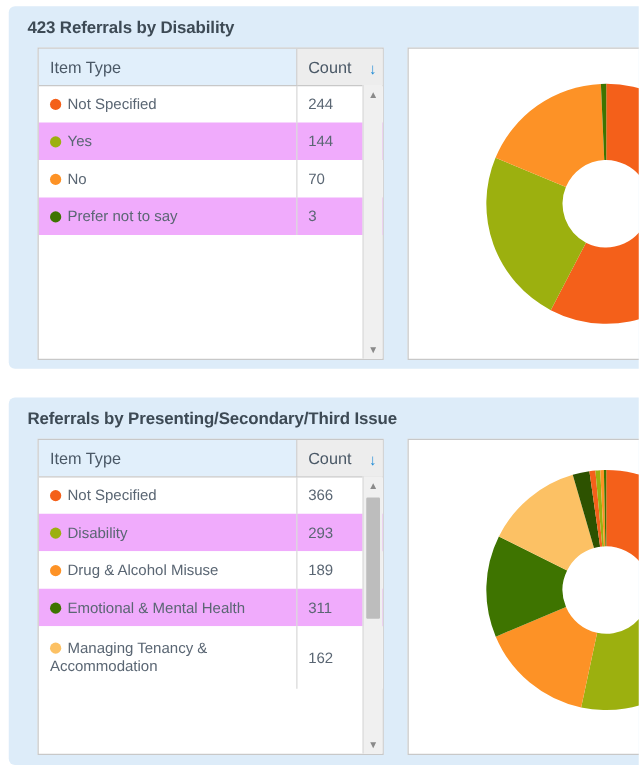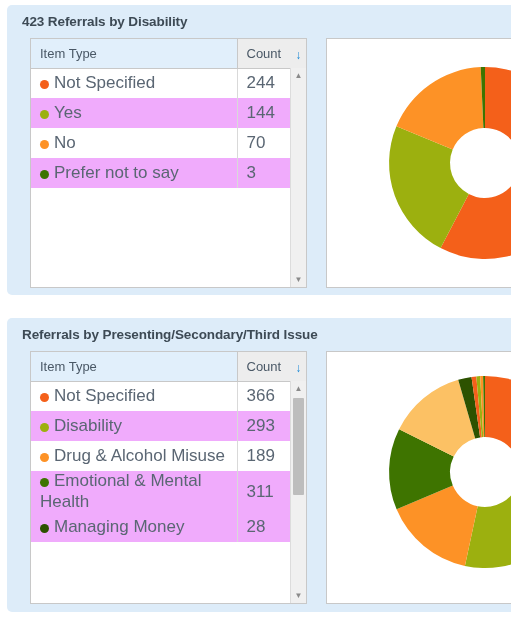--- a/index.html
+++ b/index.html
@@ -57,21 +57,21 @@
   th.col-item{background:#e1effb;border-right:1px solid #c8c8c8;width:206px;}
   th.col-count{background:#ededed;width:78px;border-right:1px solid #15803d;position:relative;}
   th.col-pad{background:#e1effb;width:17px;padding:0;}
 
   .sort-arrow{
     display:inline-block;margin-left:14px;color:#1f8bd6;font-size:12px;
     transform:translateY(1px);
   }
 
   table.tbl td{
-    font-size:17px;color:#5a6673;
+    font-size:12px;color:#5a6673;
     padding:0 0 0 9px;
     vertical-align:middle;
     border-right:1px solid #d9d9d9;
     box-sizing:border-box;
   }
   table.tbl td.c-count{padding-left:9px;border-right:none;}
   table.tbl tr.row-odd td{background:#ffffff;}
   table.tbl tr.row-even td{background:#f0abfc;}
 
   .rowwrap{display:block;line-height:1.22;padding:0;}
@@ -238,26 +238,26 @@
               <td class="c-count">189</td>
               <td style="border:none;background:#ffffff"></td>
             </tr>
             <tr class="row-even" style="height:30px">
               <td>
                   <span class="rowwrap"><span class="dot" style="background:#3e7400"></span><span>Emotional &amp; Mental Health</span></span>
                 </td>
               <td class="c-count">311</td>
               <td style="border:none;background:#f7f7f7"></td>
             </tr>
-            <tr class="row-even" style="height:30px">
-              <td>
-                  <span class="rowwrap"><span class="dot" style="background:#2d5200"></span><span>Managing Money</span></span>
-                </td>
-              <td class="c-count">28</td>
-              <td style="border:none;background:#f7f7f7"></td>
+            <tr class="row-odd" style="height:50px">
+              <td style="padding-top:0;padding-bottom:0">
+                  <span class="rowwrap"><span class="dot" style="background:#fcc164"></span><span>Managing Tenancy &amp; Accommodation</span></span>
+                </td>
+              <td class="c-count">162</td>
+              <td style="border:none;background:#ffffff"></td>
             </tr>
           </tbody>
         </table>
 
         <div class="vscroll">
           <div class="vs-arrow vs-up">▲</div>
           <div class="vs-thumb" style="top:17px;height:97px"></div>
           <div class="vs-arrow vs-down">▼</div>
         </div>
       </div>

